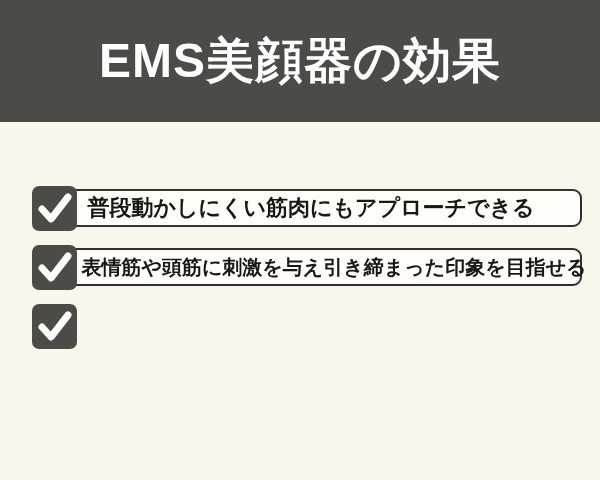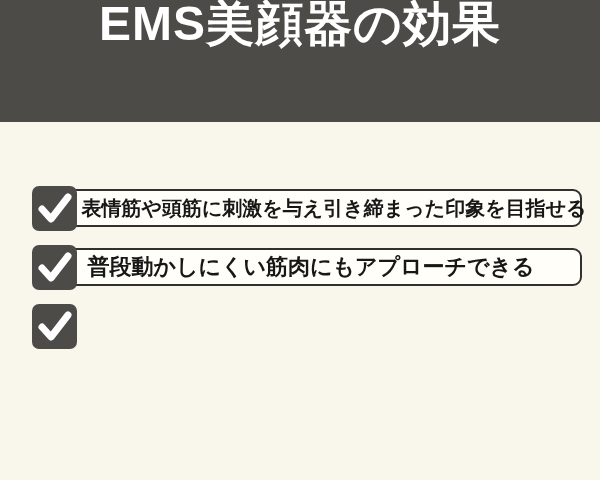--- a/index.html
+++ b/index.html
@@ -15,20 +15,21 @@
     font-family: "Liberation Sans", "DejaVu Sans", sans-serif;
   }
   
   .header {
     position: absolute;
     top: 0; left: 0;
     width: 600px;
     height: 122px;
     background: #4d4b48;
     display: flex;
+    align-items: center;
     justify-content: center;
   }
   .header-title {
     color: #ffffff;
     font-size: 48px;
     font-weight: bold;
     letter-spacing: 1px;
     line-height: 1;
     white-space: nowrap;
   }
@@ -92,39 +93,39 @@
 </style>
 </head>
 <body>
 
 <div class="header">
   <div class="header-title">EMS美顔器の効果</div>
 </div>
 
 <div class="list">
 
+  <div class="row row-1">
+    <div class="checkbox">
+      <svg width="45" height="45" viewBox="0 0 45 45">
+        <path d="M10 23 L19 33 L36 11" fill="none" stroke="#ffffff" stroke-width="7" stroke-linecap="round" stroke-linejoin="round"></path>
+      </svg>
+    </div>
+    <div class="box">
+      <span class="label">普段動かしにくい筋肉にもアプローチできる</span>
+    </div>
+  </div>
+
   <div class="row row-0">
     <div class="checkbox">
       <svg width="45" height="45" viewBox="0 0 45 45">
         <path d="M10 23 L19 33 L36 11" fill="none" stroke="#ffffff" stroke-width="7" stroke-linecap="round" stroke-linejoin="round"></path>
       </svg>
     </div>
     <div class="box">
       <span class="label">表情筋や頭筋に刺激を与え引き締まった印象を目指せる</span>
-    </div>
-  </div>
-
-  <div class="row row-1">
-    <div class="checkbox">
-      <svg width="45" height="45" viewBox="0 0 45 45">
-        <path d="M10 23 L19 33 L36 11" fill="none" stroke="#ffffff" stroke-width="7" stroke-linecap="round" stroke-linejoin="round"></path>
-      </svg>
-    </div>
-    <div class="box">
-      <span class="label">普段動かしにくい筋肉にもアプローチできる</span>
     </div>
   </div>
 
 
   <div class="row row-3">
     <div class="checkbox">
       <svg width="45" height="45" viewBox="0 0 45 45">
         <path d="M10 23 L19 33 L36 11" fill="none" stroke="#ffffff" stroke-width="7" stroke-linecap="round" stroke-linejoin="round"></path>
       </svg>
     </div>

